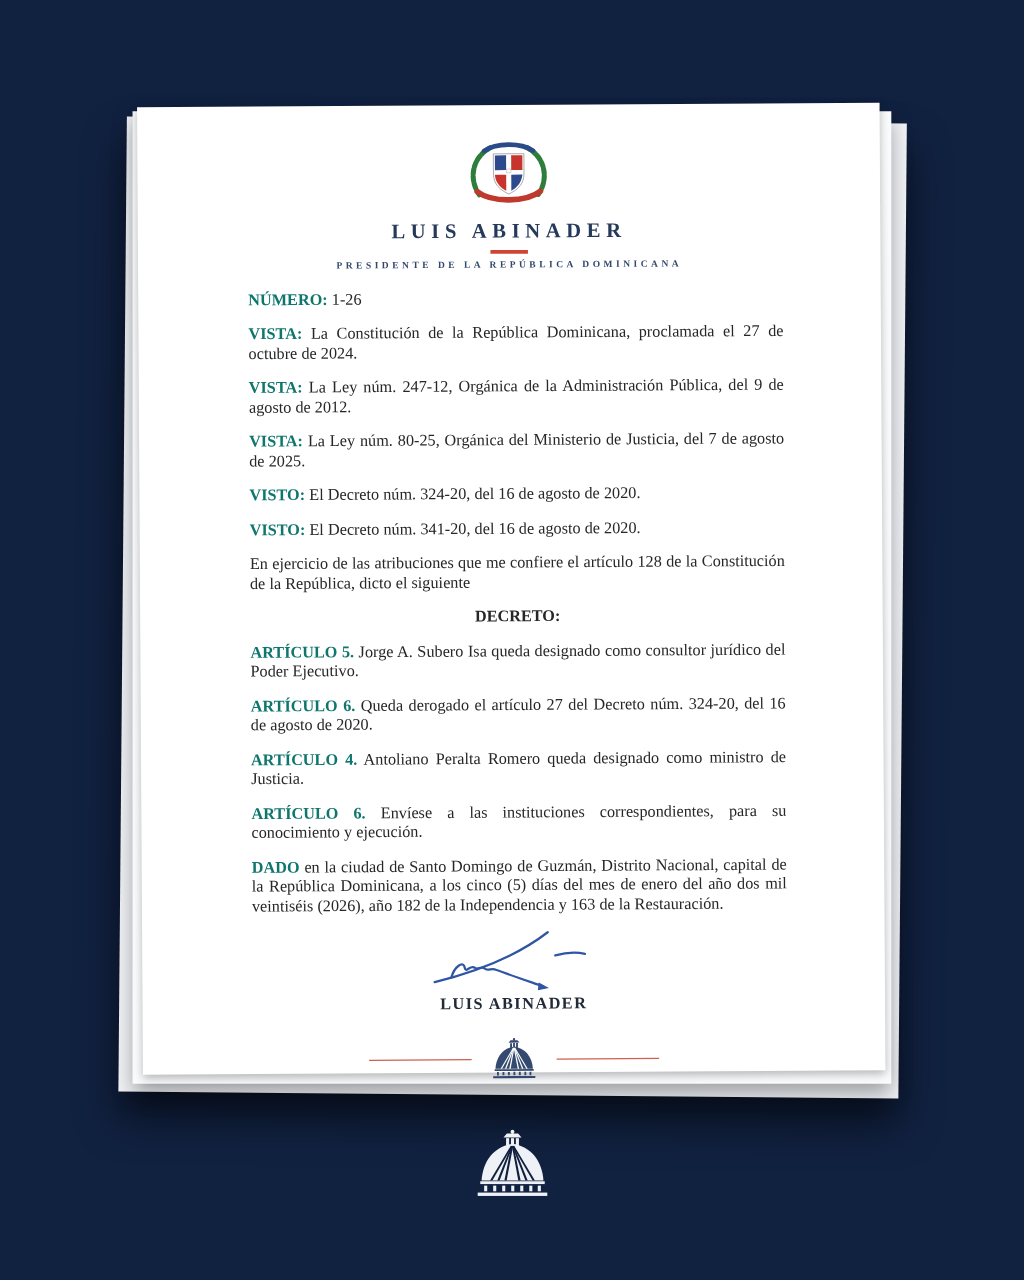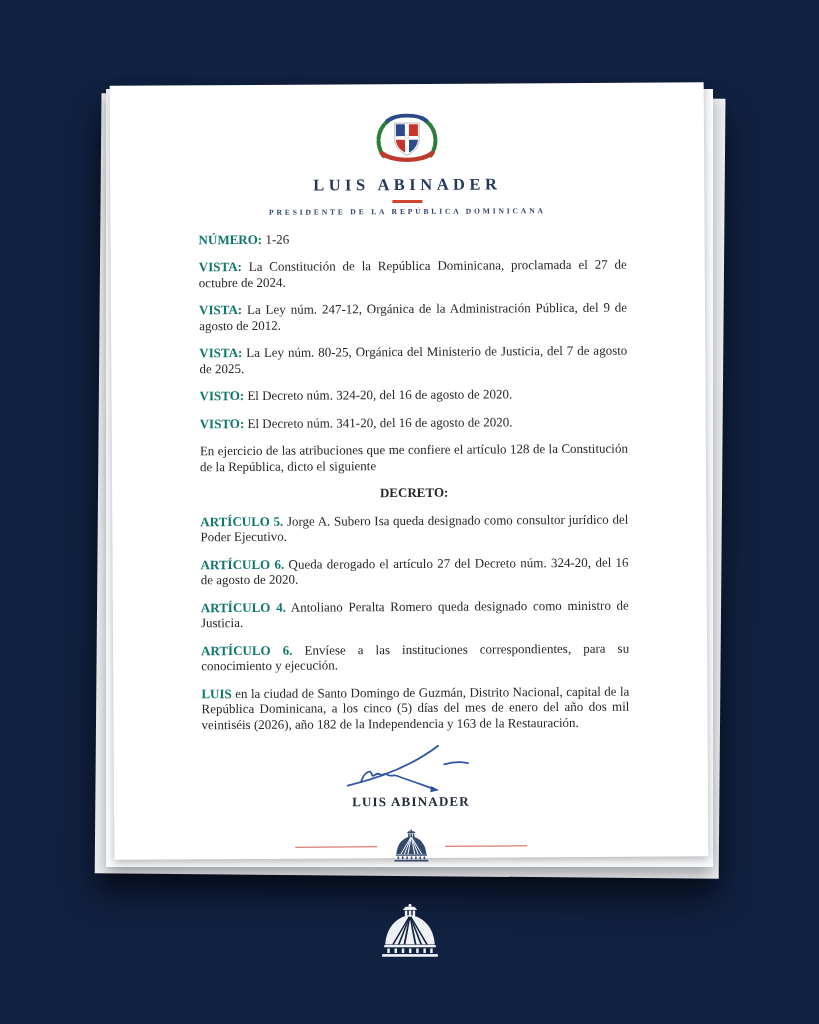--- a/index.html
+++ b/index.html
@@ -103,21 +103,21 @@
 
       <p>En ejercicio de las atribuciones que me confiere el artículo 128 de la Constitución de la República, dicto el siguiente</p>
 
       <p class="decreto">DECRETO:</p>
 
       <p><b class="lbl">ARTÍCULO 5.</b> <span>Jorge A. Subero Isa queda designado como consultor jurídico del Poder Ejecutivo.</span></p>
       <p><b class="lbl">ARTÍCULO 6.</b> <span>Queda derogado el artículo 27 del Decreto núm. 324-20, del 16 de agosto de 2020.</span></p>
       <p><b class="lbl">ARTÍCULO 4.</b> <span>Antoliano Peralta Romero queda designado como ministro de Justicia.</span></p>
       <p><b class="lbl">ARTÍCULO 6.</b> <span>Envíese a las instituciones correspondientes, para su conocimiento y ejecución.</span></p>
 
-      <p><b class="lbl">LUIS</b> <span>en la ciudad de Santo Domingo de Guzmán, Distrito Nacional, capital de la República Dominicana, a los cinco (5) días del mes de enero del año dos mil veintiséis (2026), año 182 de la Independencia y 163 de la Restauración.</span></p>
+      <p><b class="lbl">DADO</b> <span>en la ciudad de Santo Domingo de Guzmán, Distrito Nacional, capital de la República Dominicana, a los cinco (5) días del mes de enero del año dos mil veintiséis (2026), año 182 de la Independencia y 163 de la Restauración.</span></p>
     </div>
 
     <div class="sig">
       <svg viewBox="0 0 190 70">
         <g fill="none" stroke="#2f55a4" stroke-width="2.4" stroke-linecap="round">
           <path d="M132,4 C103,26 60,45 10,57"></path>
           <path d="M28,52 C31,41 41,33 42.5,42 C43.5,48 48.5,38 53.5,42 C56.5,44.5 60.5,39 64.5,43 C67.5,45.5 71.5,42 76,44 C92,50 112,57 126,62"></path>
           <path d="M140,29 C153,25.5 165,26 172,27.5"></path>
         </g>
         <polygon points="122,58 133,64 121,66.5" fill="#2f55a4"></polygon>

